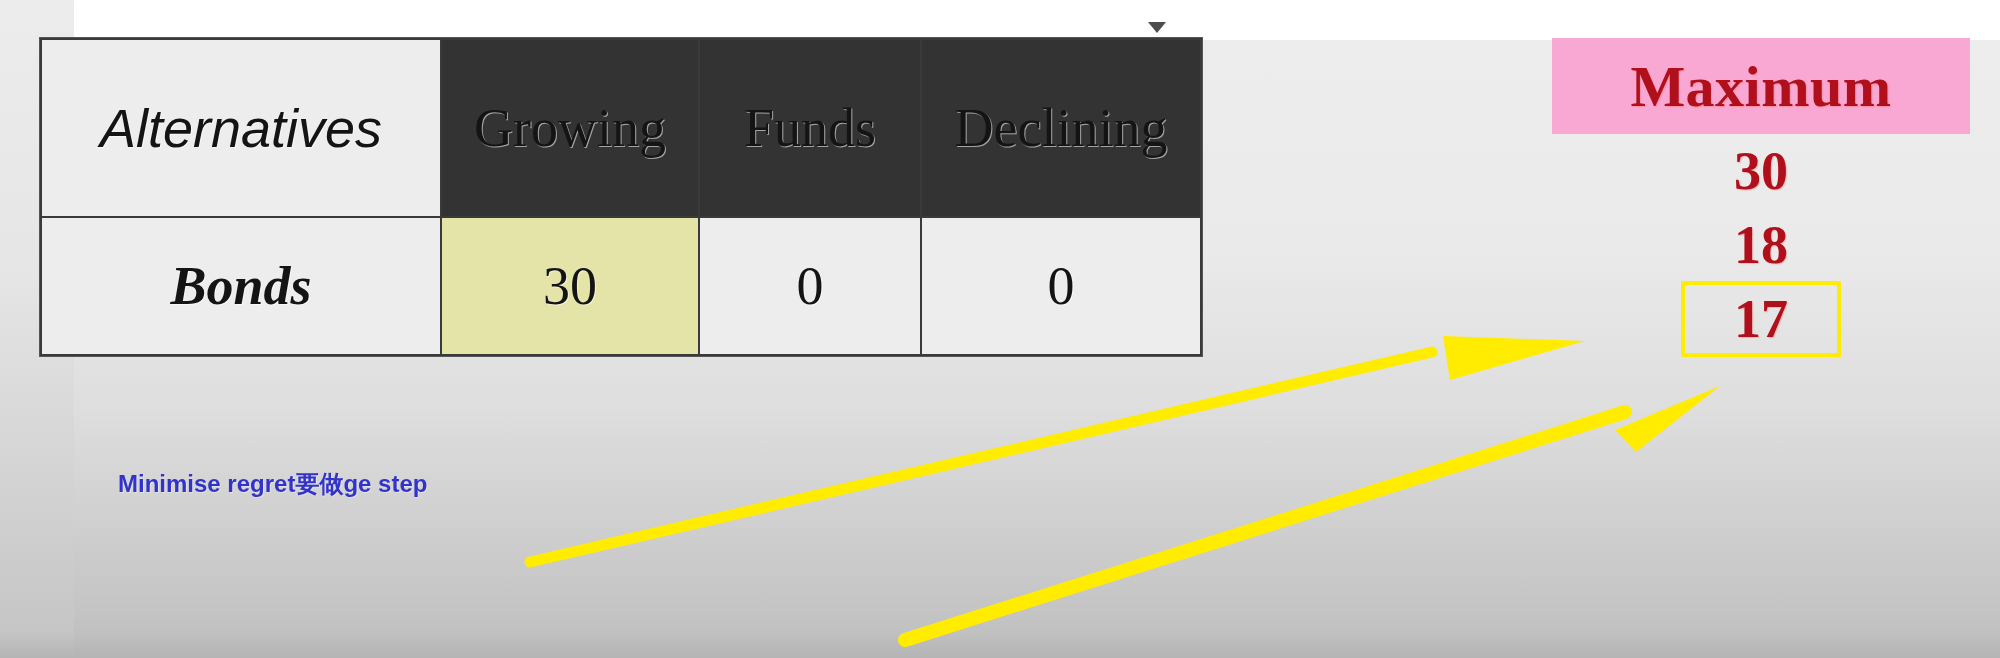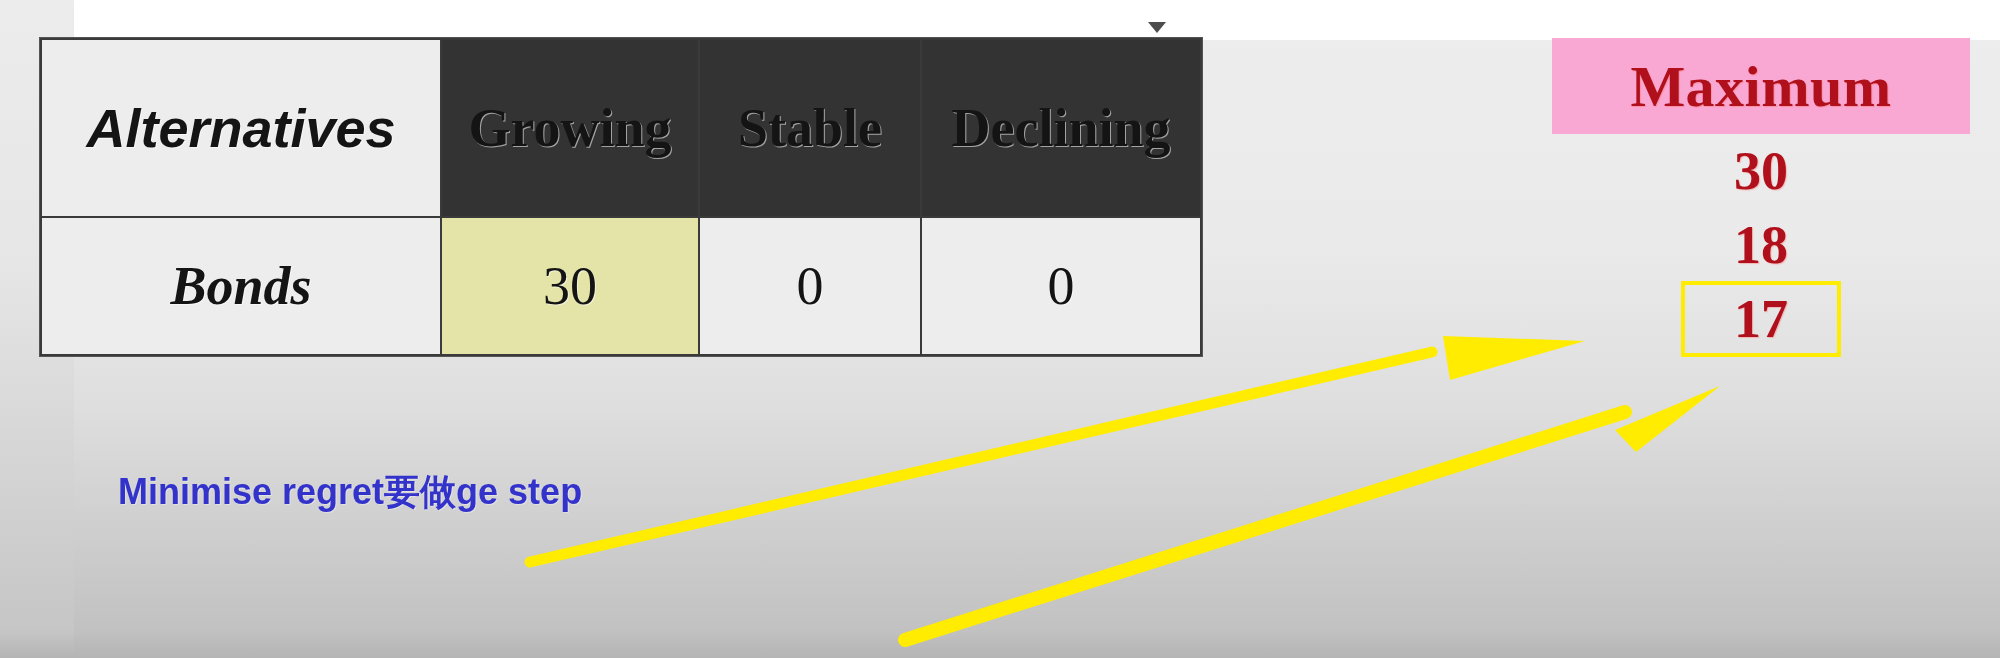--- a/index.html
+++ b/index.html
@@ -66,31 +66,31 @@
   .c-alt{width:400px;}
   .c-g{width:258px;}
   .c-s{width:222px;}
   .c-d{width:280px;}
 
   
   td.h-alt{
     background:#ededed !important;
     color:#111;
     font-style:italic;
-    font-weight:bold;
+    font-weight:normal;
     text-align:right;
     padding-right:14px;
     font-size:52px;
     font-family:"Liberation Sans",sans-serif;
     margin-top:27px;
   }
   td.h-dark{
     background:#333333 !important;
     color:#f2f2f2;
-    font-weight:bold;
+    font-weight:normal;
     font-size:50px;
     text-shadow:2px 2px 2px rgba(0,0,0,.6);
   }
 
   
   td.rowlab{
     text-align:right;
     padding-right:14px;
     font-style:italic;
     font-weight:bold;
@@ -133,21 +133,21 @@
 
   
   #arrows{position:absolute;left:0;top:0;width:2000px;height:658px;pointer-events:none;}
 
   
   #notes{
     position:absolute;left:118px;top:468px;width:1100px;
     color:#3333cc;
     font-family:"Liberation Sans",sans-serif;
     font-weight:bold;
-    font-size:36px;
+    font-size:24px;
     line-height:1.34;
     text-shadow:1px 1px 0 rgba(255,255,255,.35);
   }
   #notes .ln{white-space:nowrap;margin-bottom:8px;}
 </style>
 </head>
 <body>
 
 <div id="slide"></div>
 <div id="left-edge"></div>
@@ -159,21 +159,21 @@
   <colgroup>
     <col class="c-alt">
       <col class="c-g">
       <col class="c-s">
       <col class="c-d">
   </colgroup>
   <tbody>
     <tr class="r-head">
       <td class="h-alt">Alternatives</td>
       <td class="h-dark">Growing</td>
-      <td class="h-dark">Stable</td>
+      <td class="h-dark">Funds</td>
       <td class="h-dark">Declining</td>
     </tr>
 
     <tr class="r-body alt-a">
       <td class="rowlab">Bonds</td>
       <td class="hl">30</td>
       <td>0</td>
       <td>0</td>
     </tr>
 

